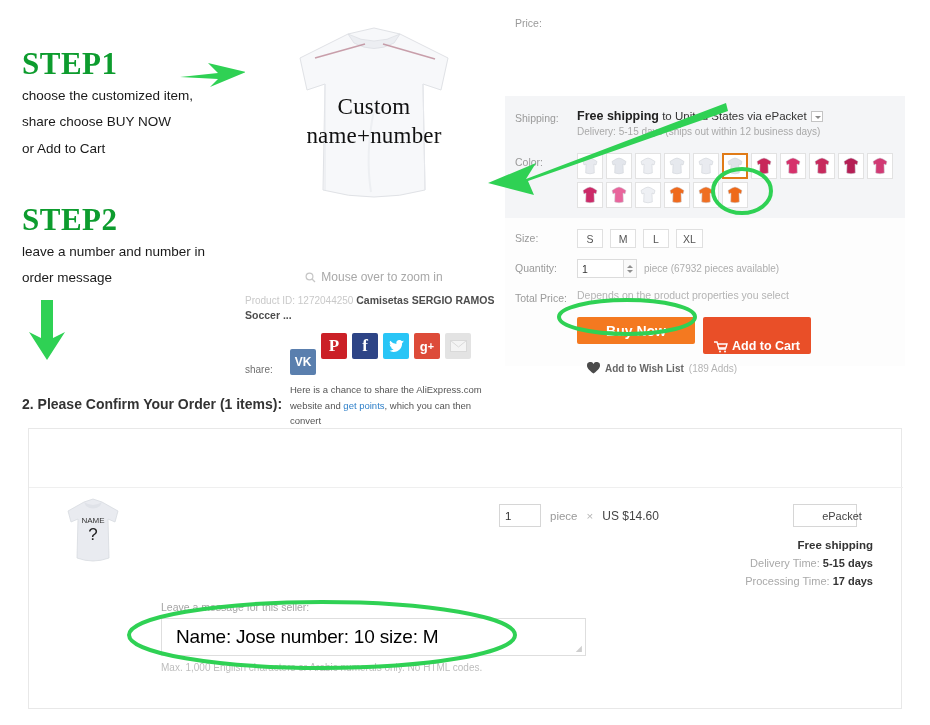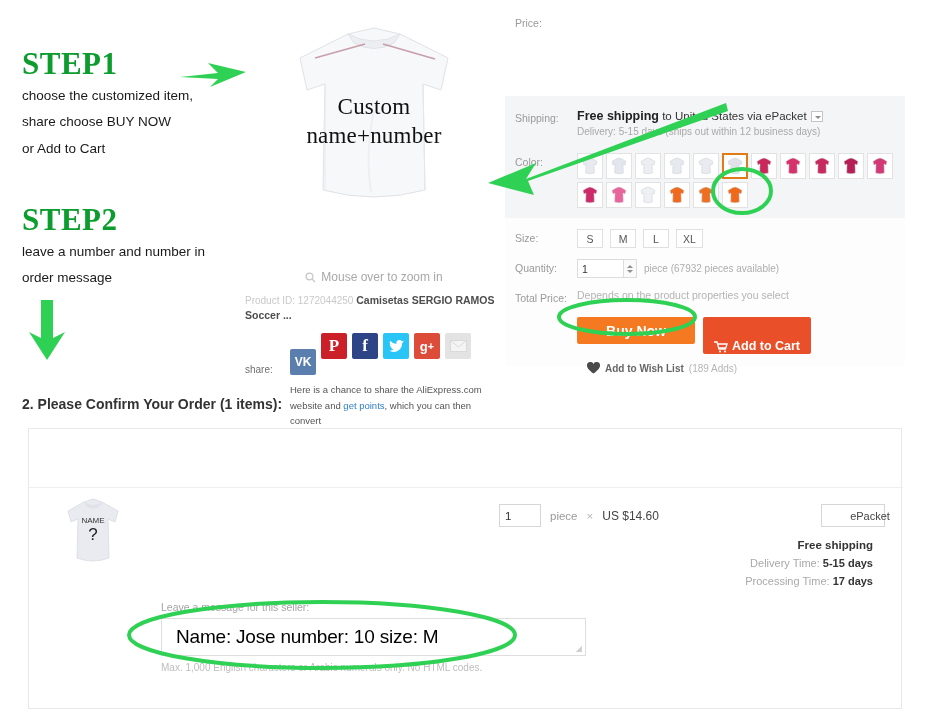--- a/index.html
+++ b/index.html
@@ -166,21 +166,21 @@
   .q-line { display:flex; align-items:center; gap:9px; }
   .order-qty {
     width:42px; height:23px; border:1px solid #d6d6d6; background:#fff;
     font-size:11.5px; color:#333; padding:0 5px; font-family:"Liberation Sans",sans-serif;
   }
   .q-unit { font-size:11.5px; color:#999; }
   .q-x { font-size:11.5px; color:#b5b5b5; }
   .q-price { font-size:12px; color:#444; }
 
   .ship-sel-box {
-    position:absolute; left:792px; top:75px; width:64px; height:23px;
+    position:absolute; left:764px; top:75px; width:64px; height:23px;
     border:1px solid #d6d6d6; background:#fff; display:flex; align-items:center;
     justify-content:center; gap:5px; font-size:11px; color:#444; cursor:pointer;padding-left:39px;
   }
   .ship-info { position:absolute; right:28px; top:110px; text-align:right; }
   .ship-free { font-size:11.5px; font-weight:bold; color:#333; }
   .ship-line { font-size:11px; color:#a9a9a9; margin-top:6px; }
   .ship-line b { color:#333; }
 
   .msg-block { position:absolute; left:132px; top:172px; width:425px; }
   .msg-label { font-size:10.5px; color:#a5a5a5; }

